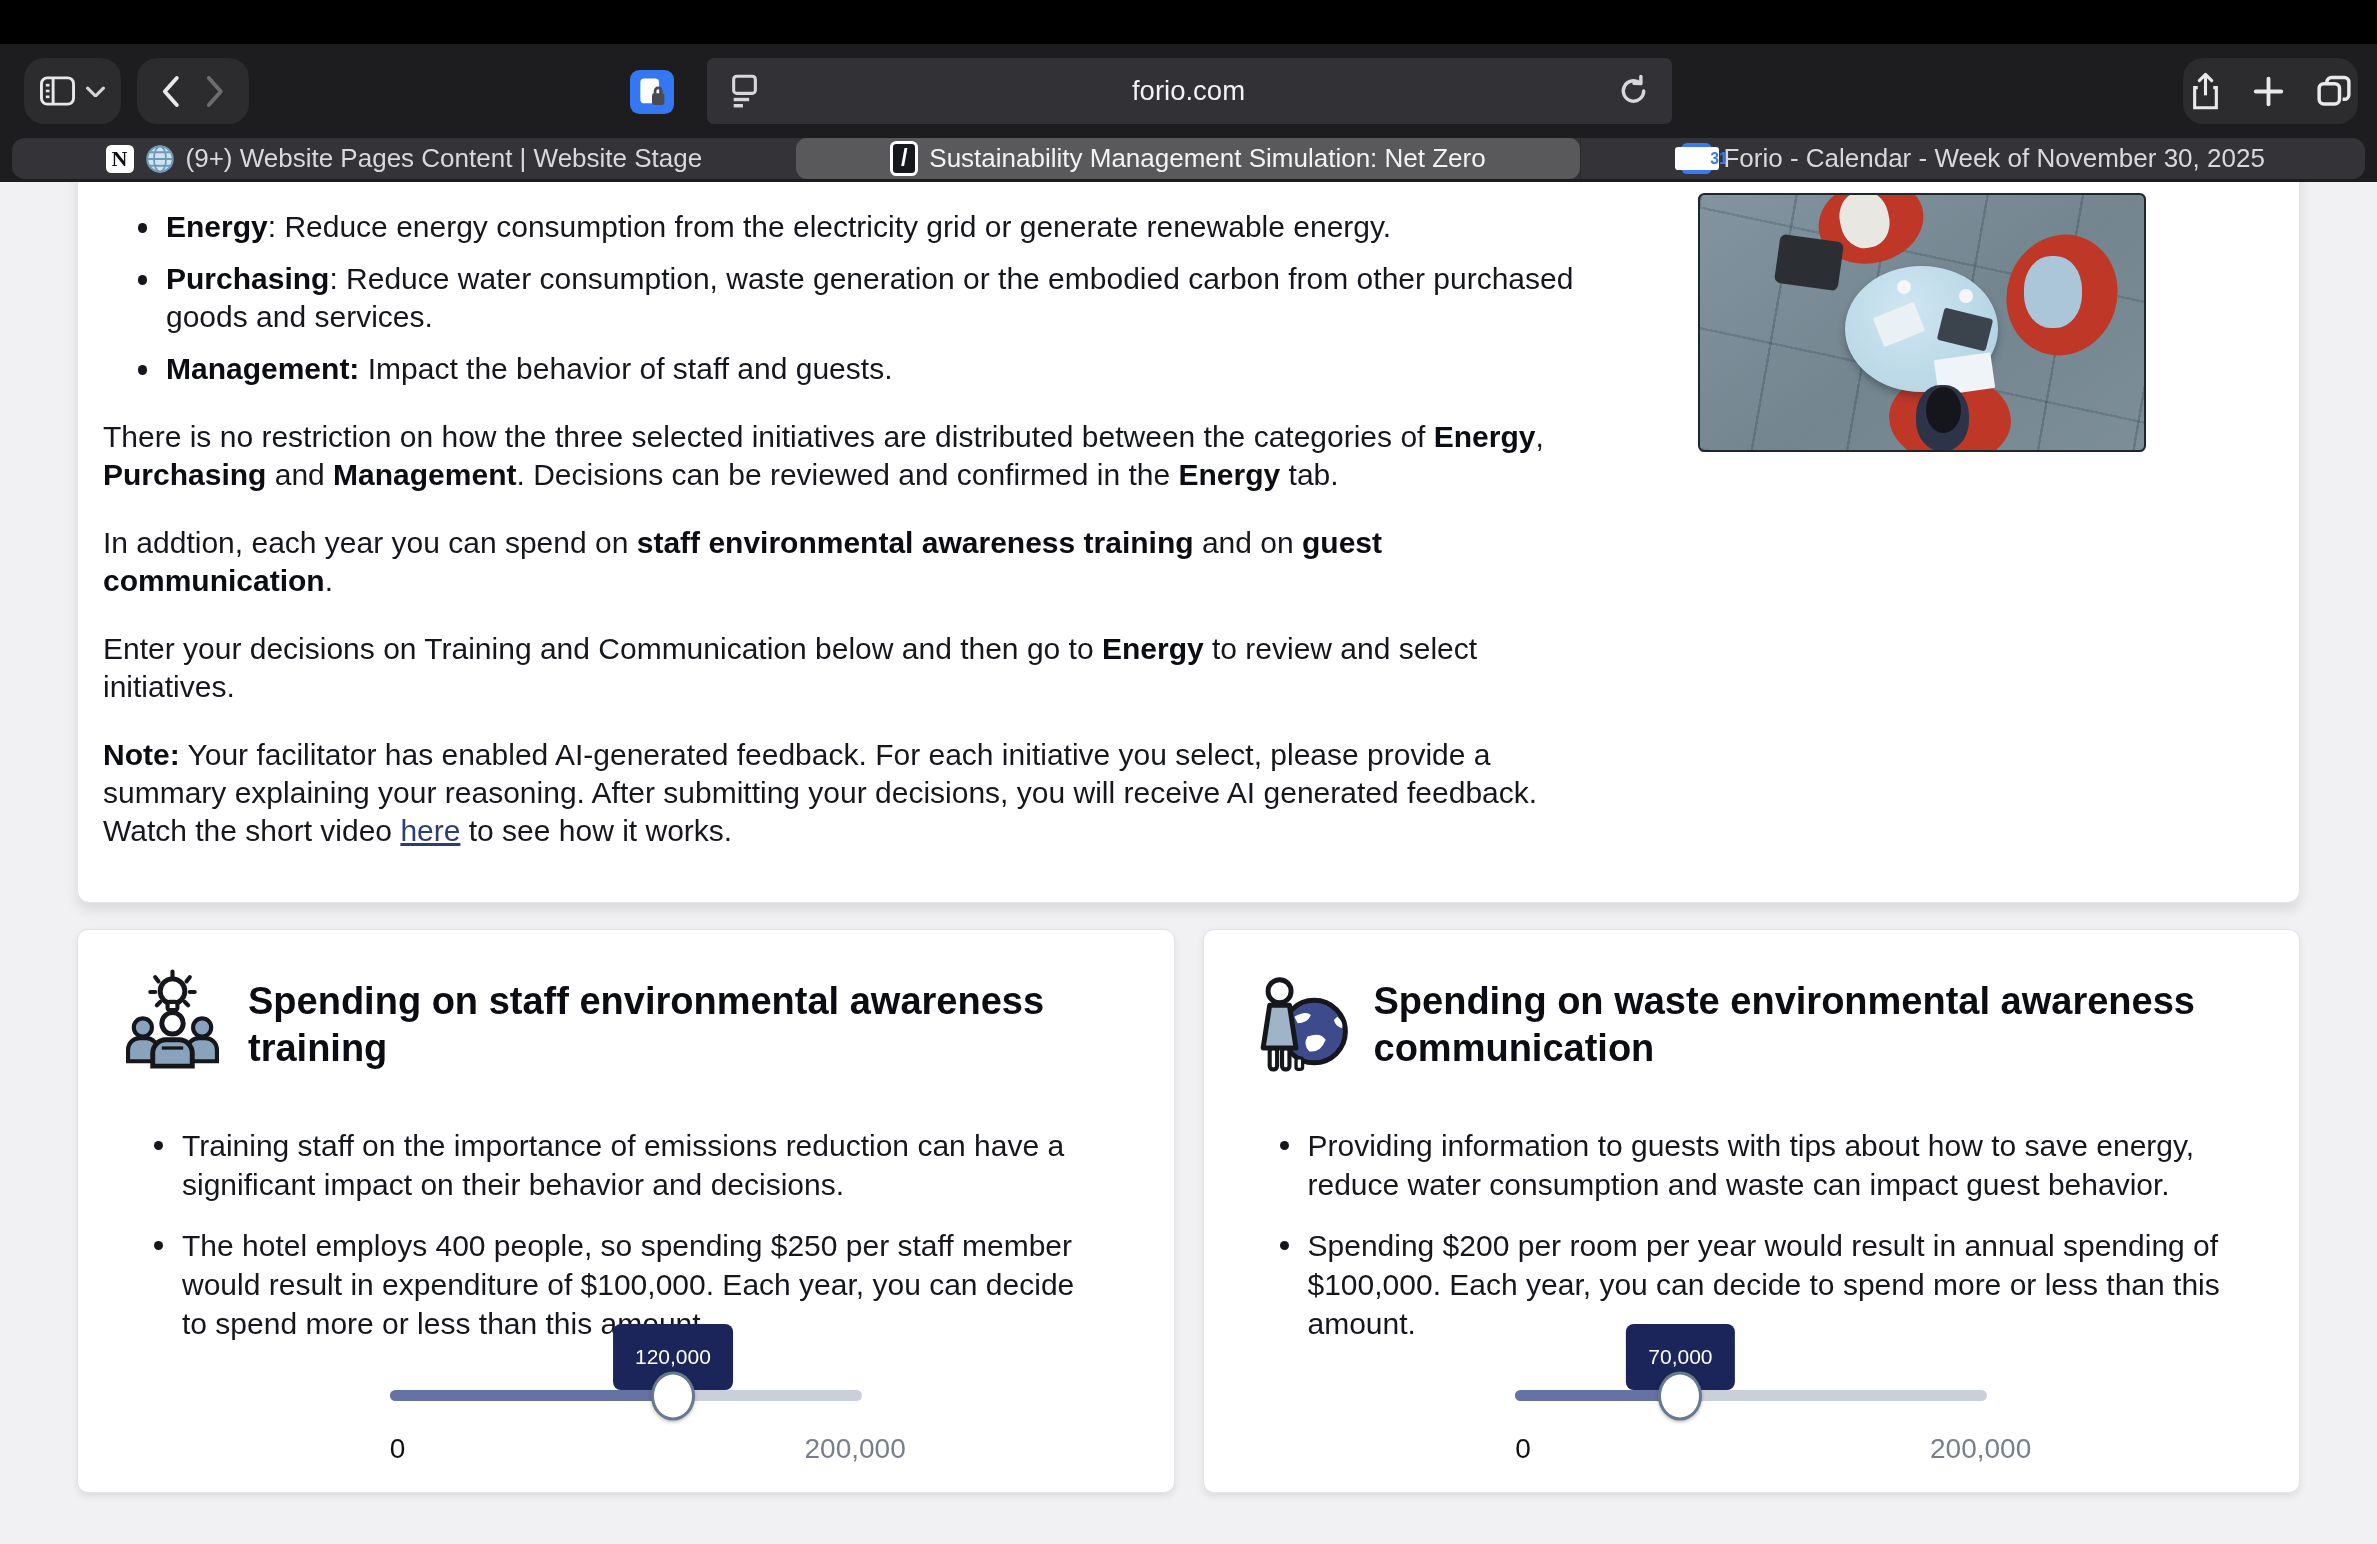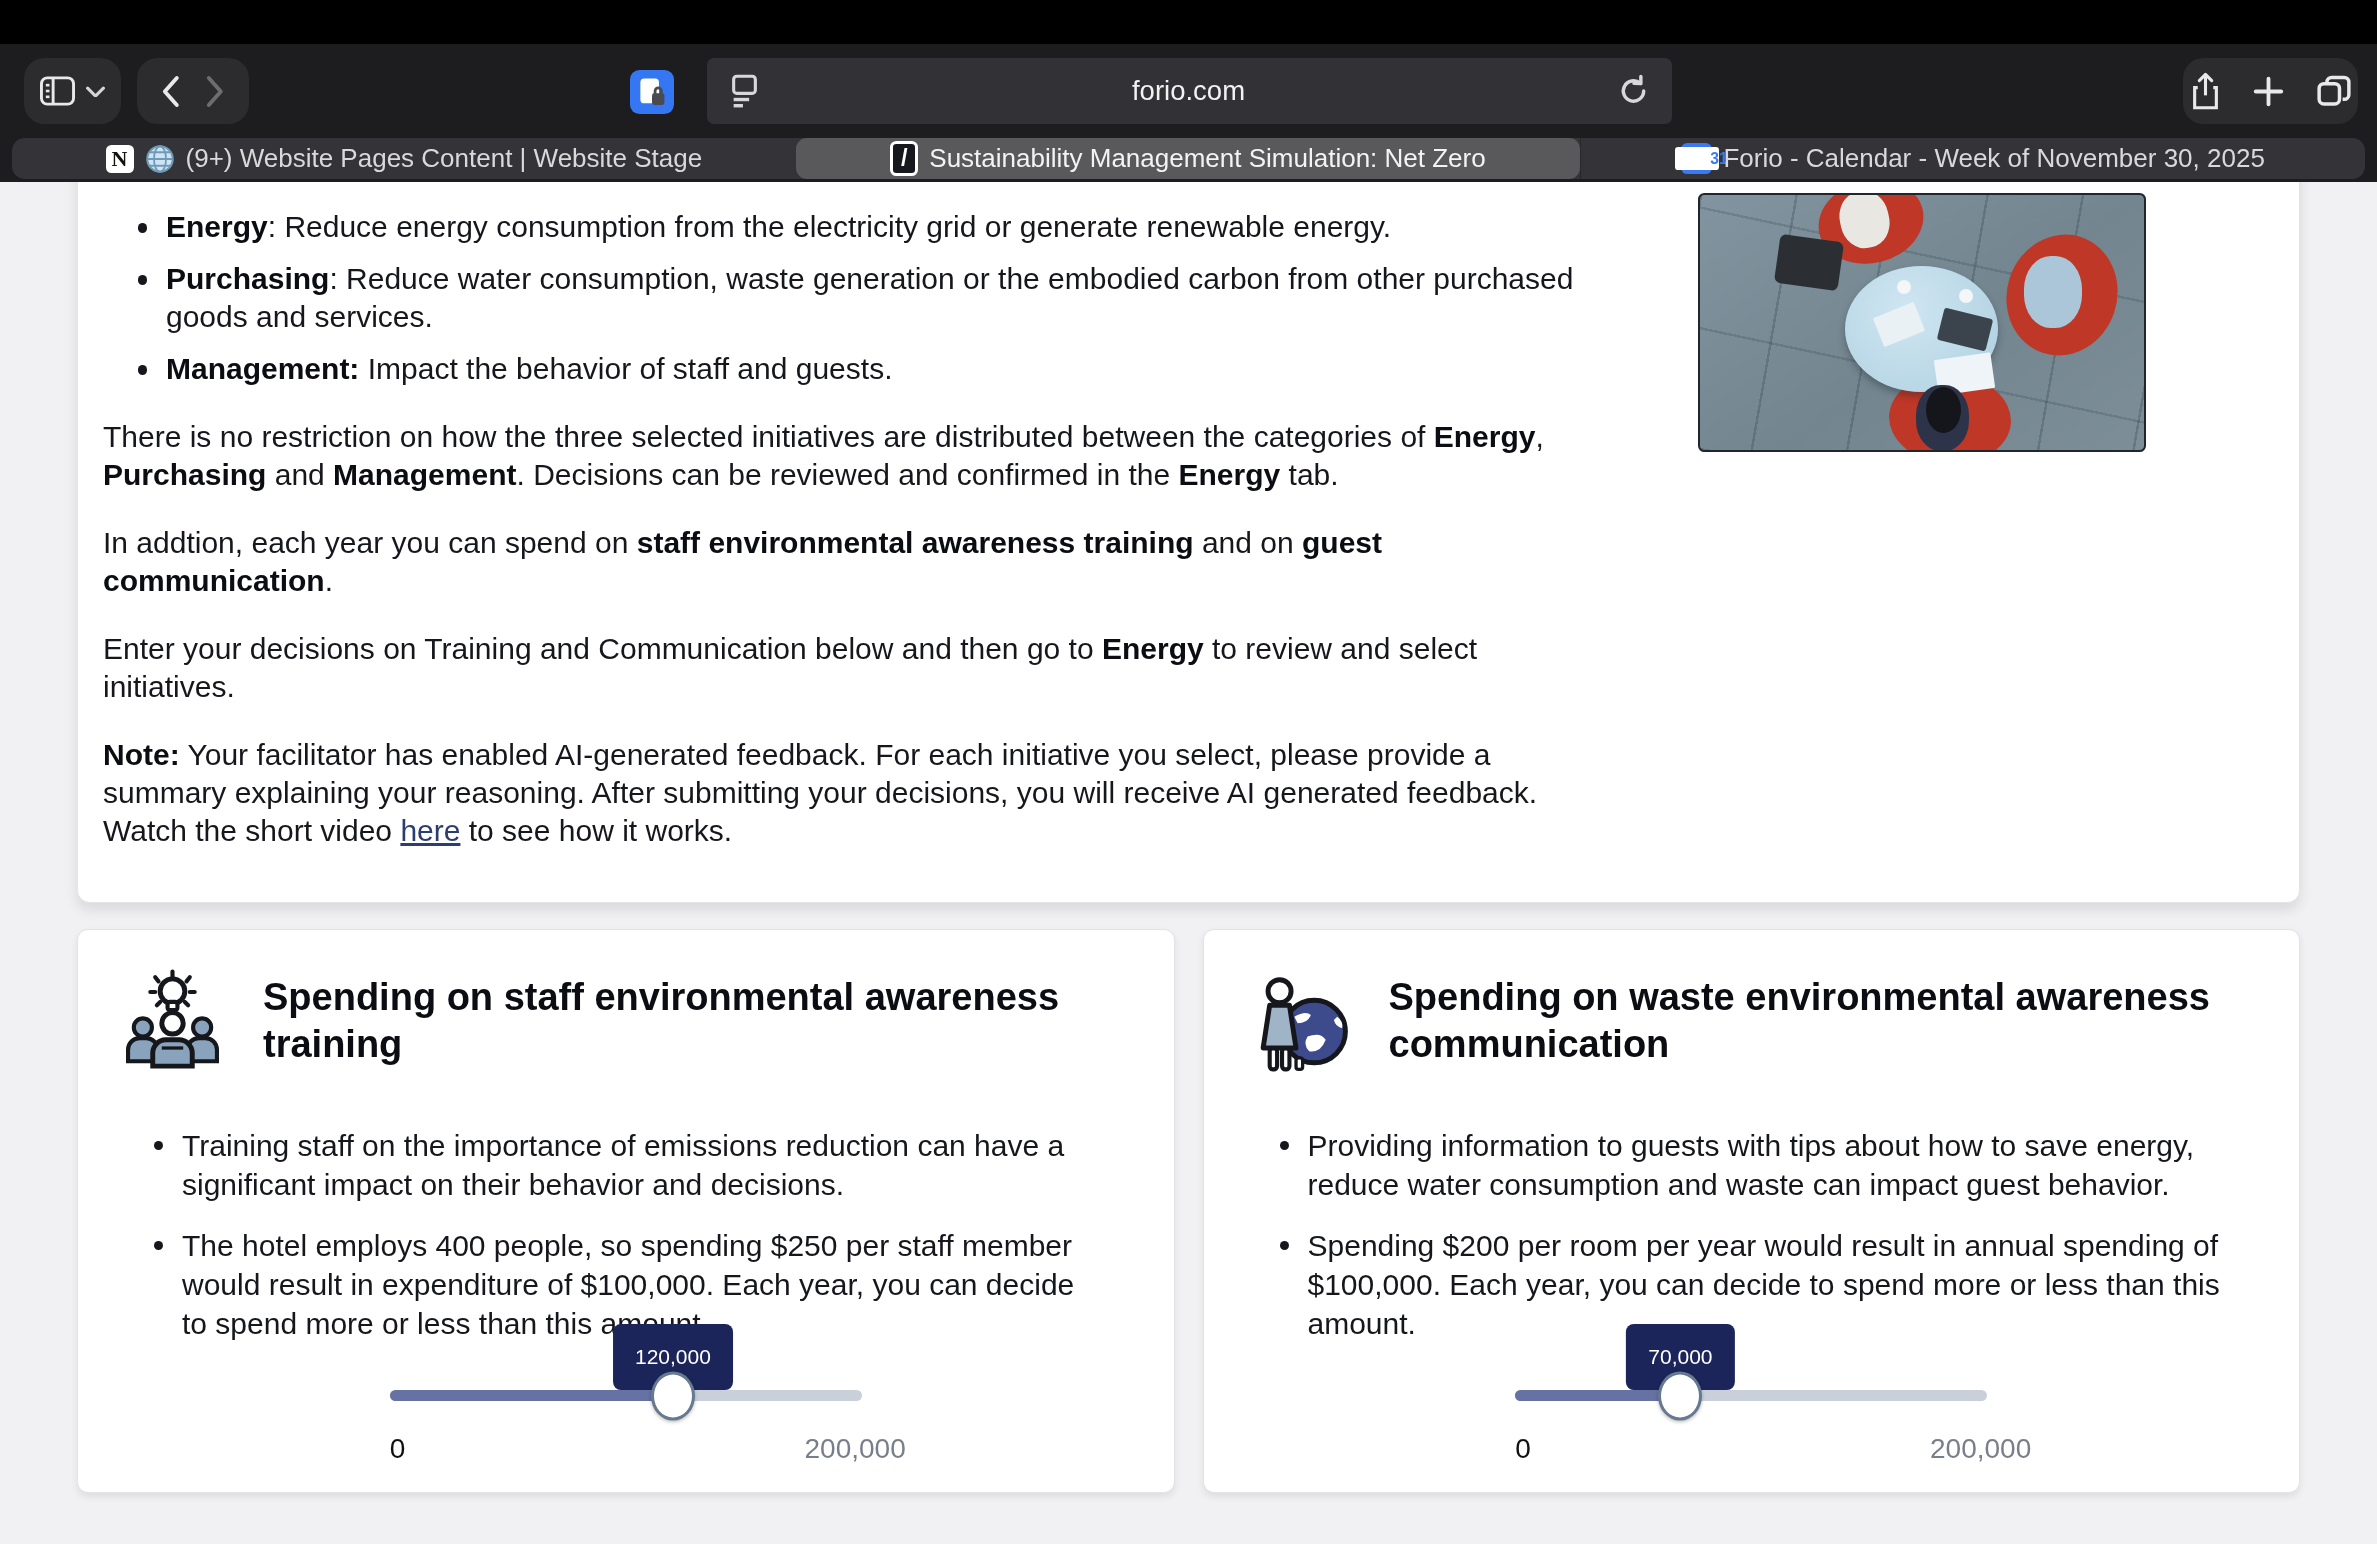--- a/index.html
+++ b/index.html
@@ -74,21 +74,21 @@
   .ph-paper1 { left: 177px; top: 114px; width: 44px; height: 31px; background: #e9f1f5; transform: rotate(-22deg); border-radius: 1.6px; }
   .ph-paper2 { left: 236px; top: 161px; width: 57px; height: 36px; background: #eef4f7; transform: rotate(-8deg); border-radius: 1.6px; }
   .ph-case { left: 77px; top: 43px; width: 64px; height: 49px; background: #2b2f34; border-radius: 6.3px; transform: rotate(8deg); }
   .ph-cup1 { left: 197px; top: 85px; width: 14px; height: 14px; border-radius: 50%; background: #f4f6f7; }
   .ph-cup2 { left: 259px; top: 94px; width: 14px; height: 14px; border-radius: 50%; background: #f4f6f7; }
 
   
   .cards-row { position: absolute; left: 77px; top: 747px; width: 2223px; display: flex; gap: 28px; }
   .d-card { flex: 1; height: 564px; background: #fff; border: 0.8px solid #e3e3e5; border-radius: 11px;
             box-shadow: 0 3.1px 7.9px rgba(0,0,0,.08); position: relative; padding: 39px 41px 0 41px; }
-  .d-head { display: flex; gap: 37px; align-items: flex-start; }
+  .d-head { display: flex; gap: 22px; align-items: center; }
   .d-head .d-icon { flex: 0 0 107px; }
   .d-title { font-size: 38px; line-height: 47px; font-weight: 700; color: #0b0d12; padding-top: 4.7px; max-width: 888px; }
   .d-card ul.rich { margin-top: 50px; font-size: 30px; line-height: 39px; color: #15171c; width: 983px; }
   .d-card ul.rich li { margin-bottom: 22px; }
 
   .slider-block { position: absolute; left: 50%; transform: translateX(-50%); bottom: 27px; width: 472px; }
   .slider-tip { position: absolute; bottom: 75px; transform: translateX(-50%);
                 background: var(--accent-navy, #1b2559); color: #fff; font-size: 21px;
                 padding: 21px 22px; border-radius: 7.9px; white-space: nowrap; }
   .slider-tip::after { content: ""; position: absolute; left: 50%; bottom: -19px; transform: translateX(-50%);

